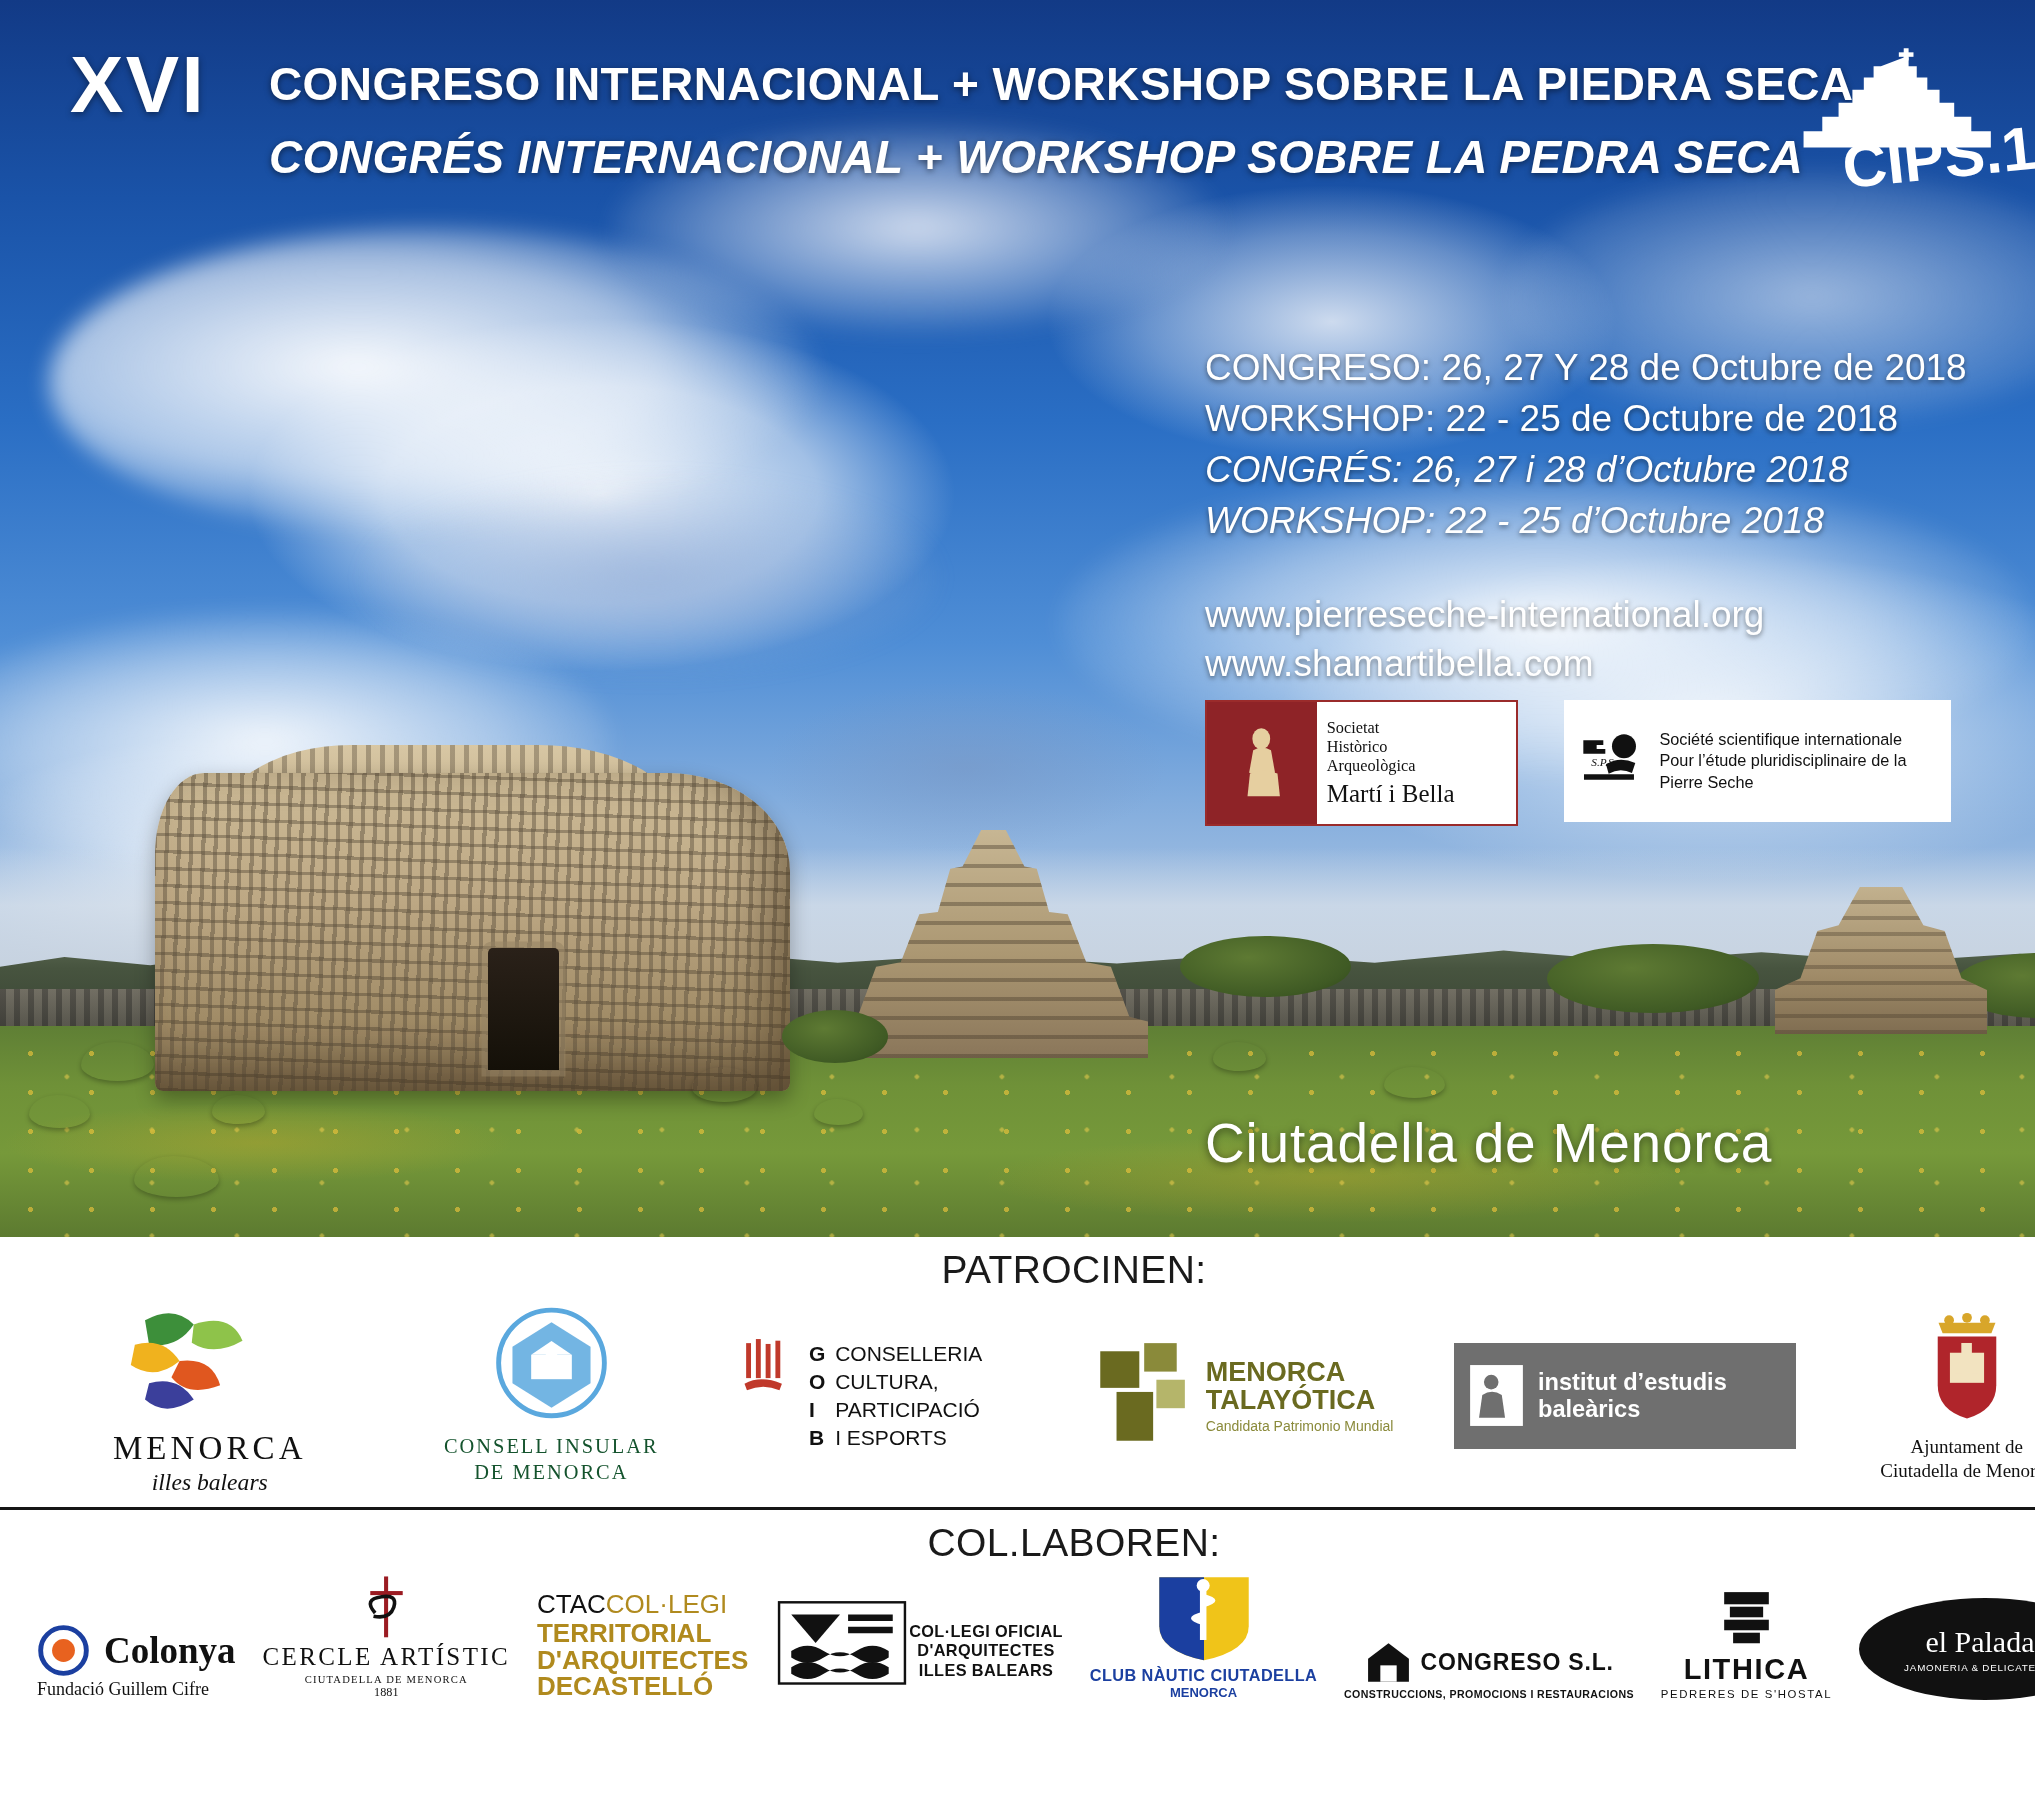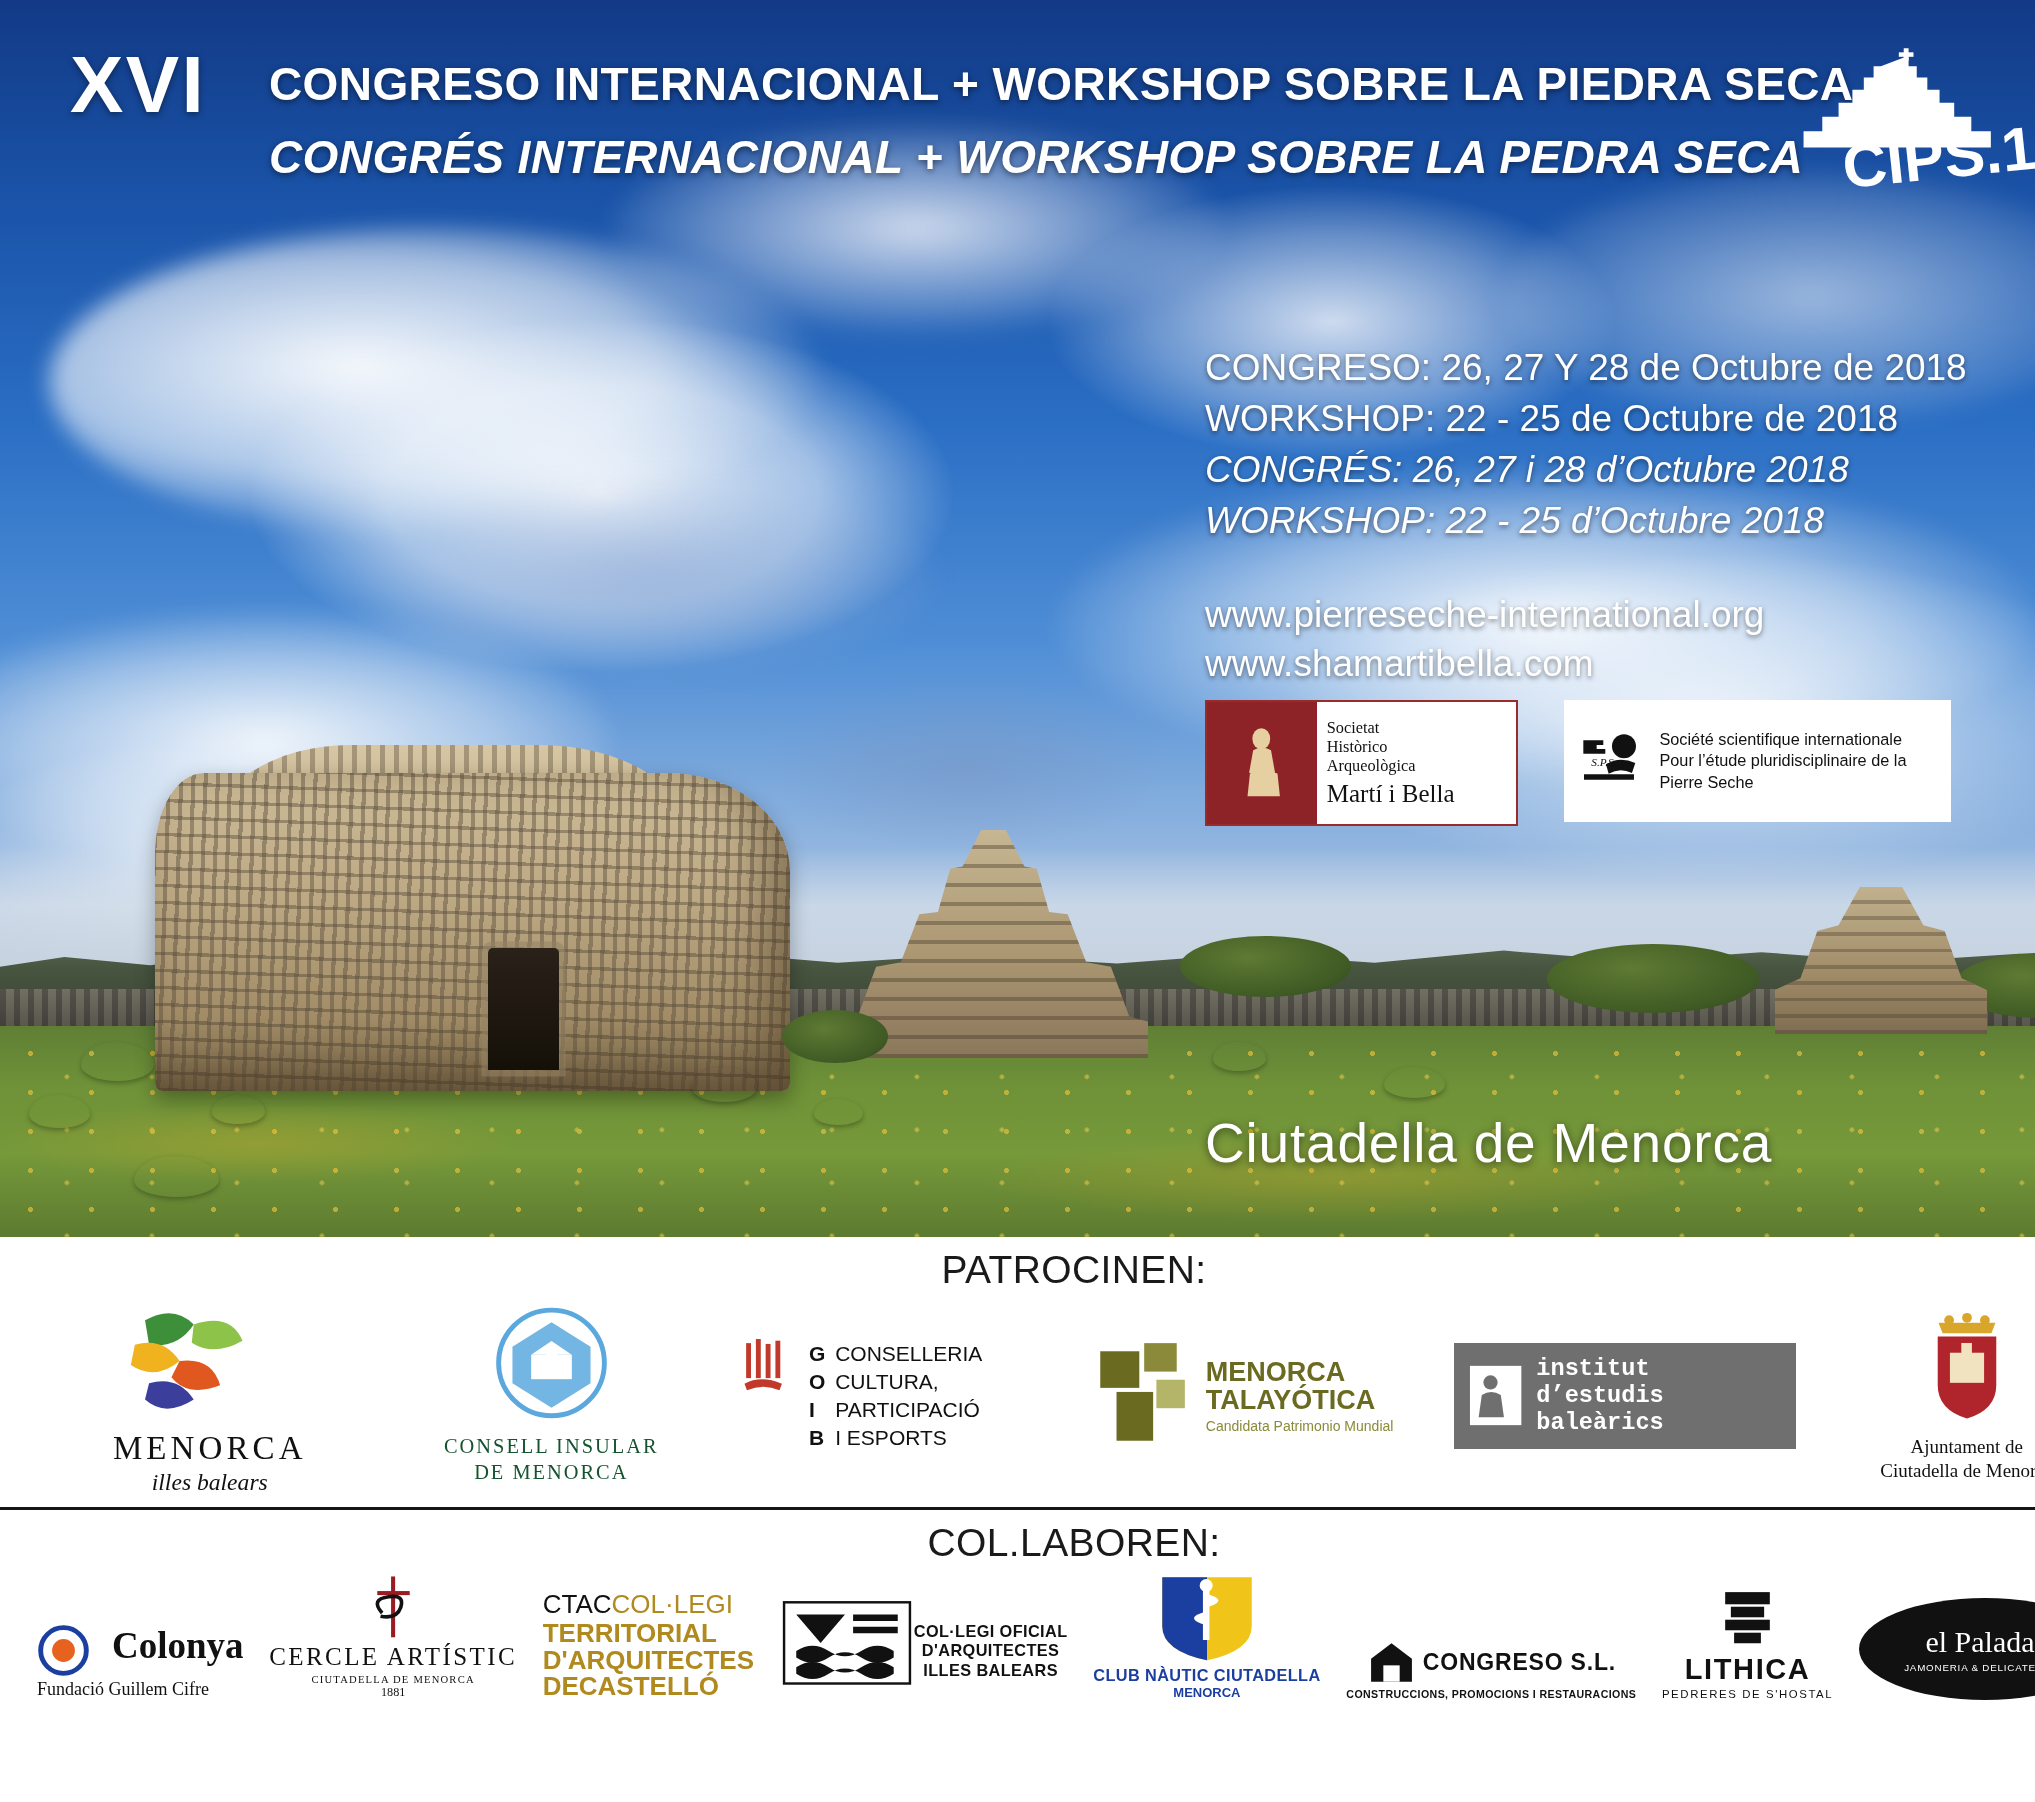--- a/index.html
+++ b/index.html
@@ -149,30 +149,30 @@
 
   .goib{width:309px;display:flex;align-items:center;gap:9.8px;}
   .goib-letters{font-size:21px;font-weight:bold;color:#111;line-height:1.34;}
   .goib-words{font-size:21px;color:#111;line-height:1.34;}
 
   .talay{width:318px;display:flex;align-items:center;gap:8.1px;}
   .talay-txt .t1{font-size:27px;font-weight:bold;color:#6a6a20;line-height:1.05;}
   .talay-txt .t2{font-size:27px;font-weight:bold;color:#6a6a20;line-height:1.05;}
   .talay-txt .t3{font-size:14px;color:#8a8a3a;margin-top:3.3px;}
 
-  .ieb{width:342px;height:106px;background:#6f6f6f;display:flex;align-items:center;gap:10.6px;padding:0 12.2px;box-sizing:border-box;font-family:Liberation Mono, monospace;}
+  .ieb{width:342px;height:106px;background:#6f6f6f;display:flex;align-items:center;gap:10.6px;padding:0 12.2px;box-sizing:border-box;}
   .ieb-txt{color:#fff;font-size:23.6px;line-height:1.15;font-weight:bold;}
 
   .ajunt{width:252px;display:flex;flex-direction:column;align-items:center;}
   .ajunt-t{font-family:"Liberation Serif",serif;font-size:19px;color:#111;text-align:center;line-height:1.3;margin-top:4.9px;}
 
   
   .collab-row{display:flex;align-items:flex-end;justify-content:space-between;padding:0 37px 4.1px;box-sizing:border-box;}
   .colonya{display:flex;flex-direction:column;align-items:flex-start;}
-  .colonya-main{display:flex;gap:22px;}
+  .colonya-main{display:flex;align-items:center;gap:14px;}
   .colonya-name{font-family:"Liberation Serif",serif;font-size:37px;font-weight:bold;color:#111;}
   .colonya-sub{font-family:"Liberation Serif",serif;font-size:18px;color:#111;margin-top:2.4px;}
 
   .cercle{display:flex;flex-direction:column;align-items:center;}
   .cercle-t{font-family:"Liberation Serif",serif;font-size:25px;letter-spacing:2.4px;color:#111;}
   .cercle-s{font-family:"Liberation Serif",serif;font-size:10.6px;letter-spacing:1.2px;color:#111;margin-top:3.3px;}
   .cercle-y{font-family:"Liberation Serif",serif;font-size:12.2px;color:#111;}
 
   .ctac .l1{font-size:26px;font-weight:normal;color:#111;}
   .ctac .l1 span.b{color:#b08a1e;}

